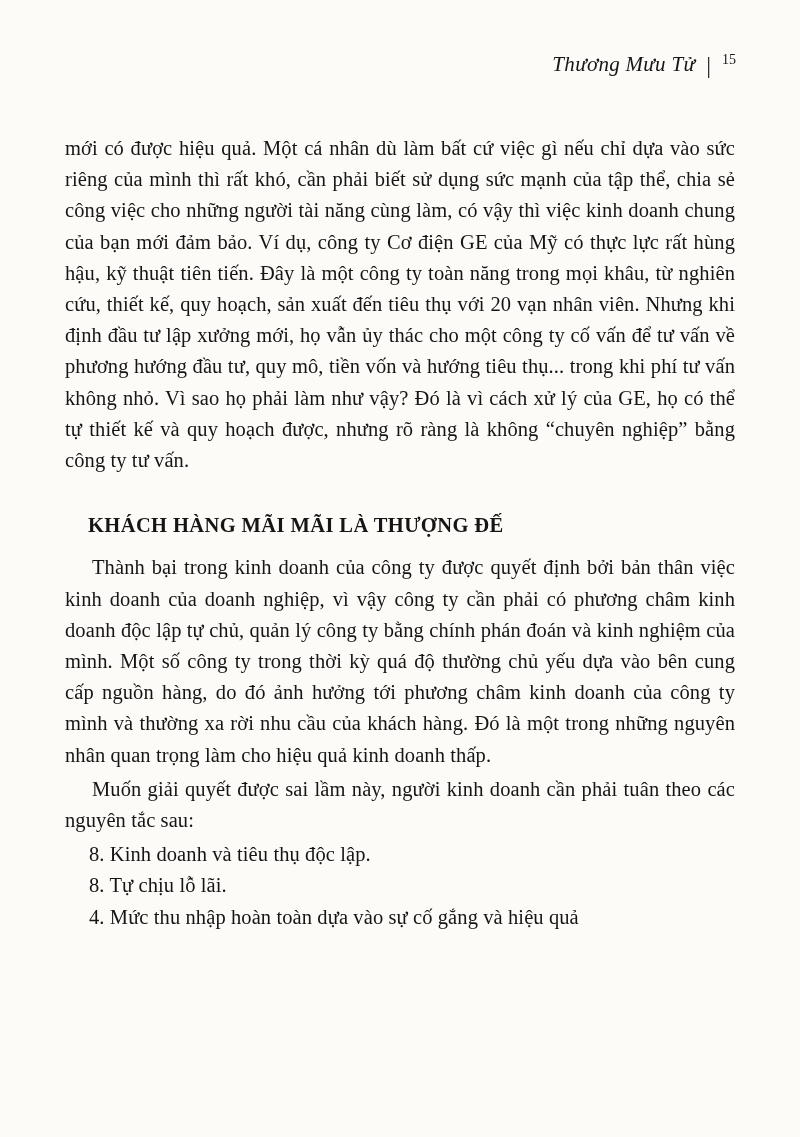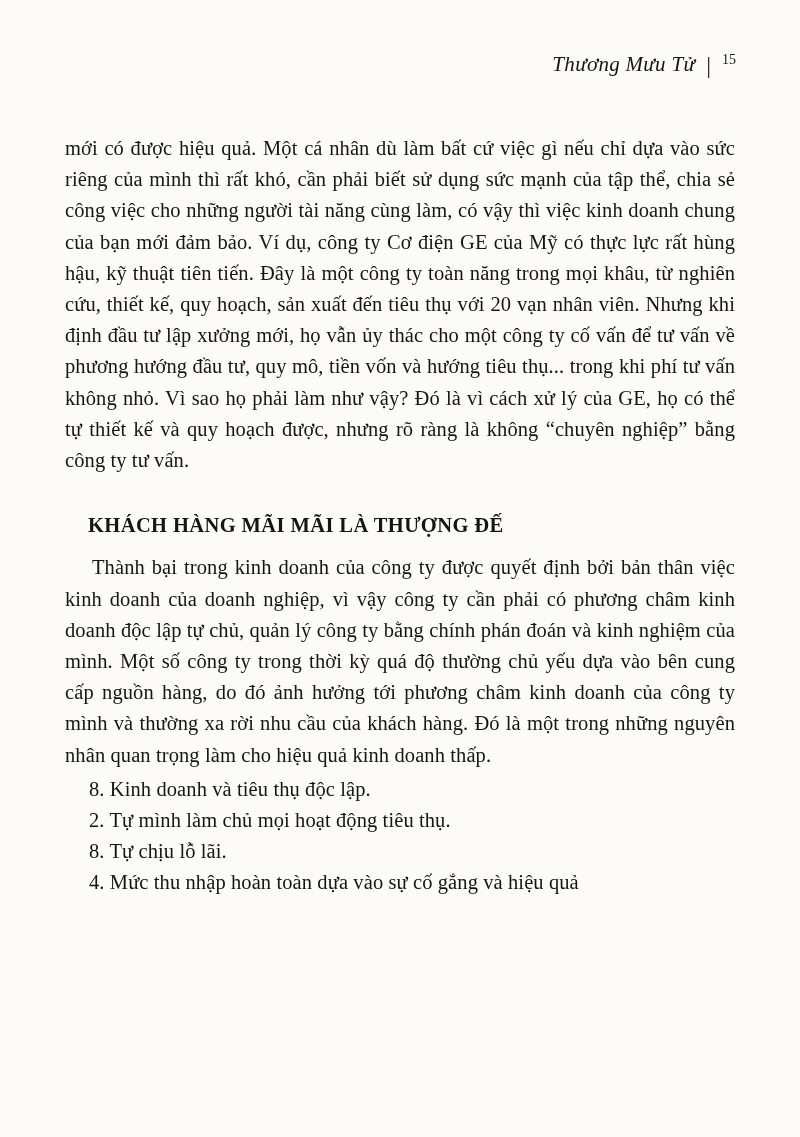--- a/index.html
+++ b/index.html
@@ -80,21 +80,21 @@
   </header>
 
   <main class="body-text">
 
     <p class="body-para">mới có được hiệu quả. Một cá nhân dù làm bất cứ việc gì nếu chỉ dựa vào sức riêng của mình thì rất khó, cần phải biết sử dụng sức mạnh của tập thể, chia sẻ công việc cho những người tài năng cùng làm, có vậy thì việc kinh doanh chung của bạn mới đảm bảo. Ví dụ, công ty Cơ điện GE của Mỹ có thực lực rất hùng hậu, kỹ thuật tiên tiến. Đây là một công ty toàn năng trong mọi khâu, từ nghiên cứu, thiết kế, quy hoạch, sản xuất đến tiêu thụ với 20 vạn nhân viên. Nhưng khi định đầu tư lập xưởng mới, họ vẫn ủy thác cho một công ty cố vấn để tư vấn về phương hướng đầu tư, quy mô, tiền vốn và hướng tiêu thụ... trong khi phí tư vấn không nhỏ. Vì sao họ phải làm như vậy? Đó là vì cách xử lý của GE, họ có thể tự thiết kế và quy hoạch được, nhưng rõ ràng là không “chuyên nghiệp” bằng công ty tư vấn.</p>
 
     <h2 class="section-heading">KHÁCH HÀNG MÃI MÃI LÀ THƯỢNG ĐẾ</h2>
 
     <p class="body-para indent">Thành bại trong kinh doanh của công ty được quyết định bởi bản thân việc kinh doanh của doanh nghiệp, vì vậy công ty cần phải có phương châm kinh doanh độc lập tự chủ, quản lý công ty bằng chính phán đoán và kinh nghiệm của mình. Một số công ty trong thời kỳ quá độ thường chủ yếu dựa vào bên cung cấp nguồn hàng, do đó ảnh hưởng tới phương châm kinh doanh của công ty mình và thường xa rời nhu cầu của khách hàng. Đó là một trong những nguyên nhân quan trọng làm cho hiệu quả kinh doanh thấp.</p>
 
+    <p class="body-para indent">Muốn giải quyết được sai lầm này, người kinh doanh cần phải tuân theo các nguyên tắc sau:</p>
 
     <p class="list-item">8. Kinh doanh và tiêu thụ độc lập.</p>
-    <p class="list-item">2. Tự mình làm chủ mọi hoạt động tiêu thụ.</p>
     <p class="list-item">8. Tự chịu lỗ lãi.</p>
     <p class="list-item">4. Mức thu nhập hoàn toàn dựa vào sự cố gắng và hiệu quả</p>
 
   </main>
 
 </div>
 
 </body></html>

